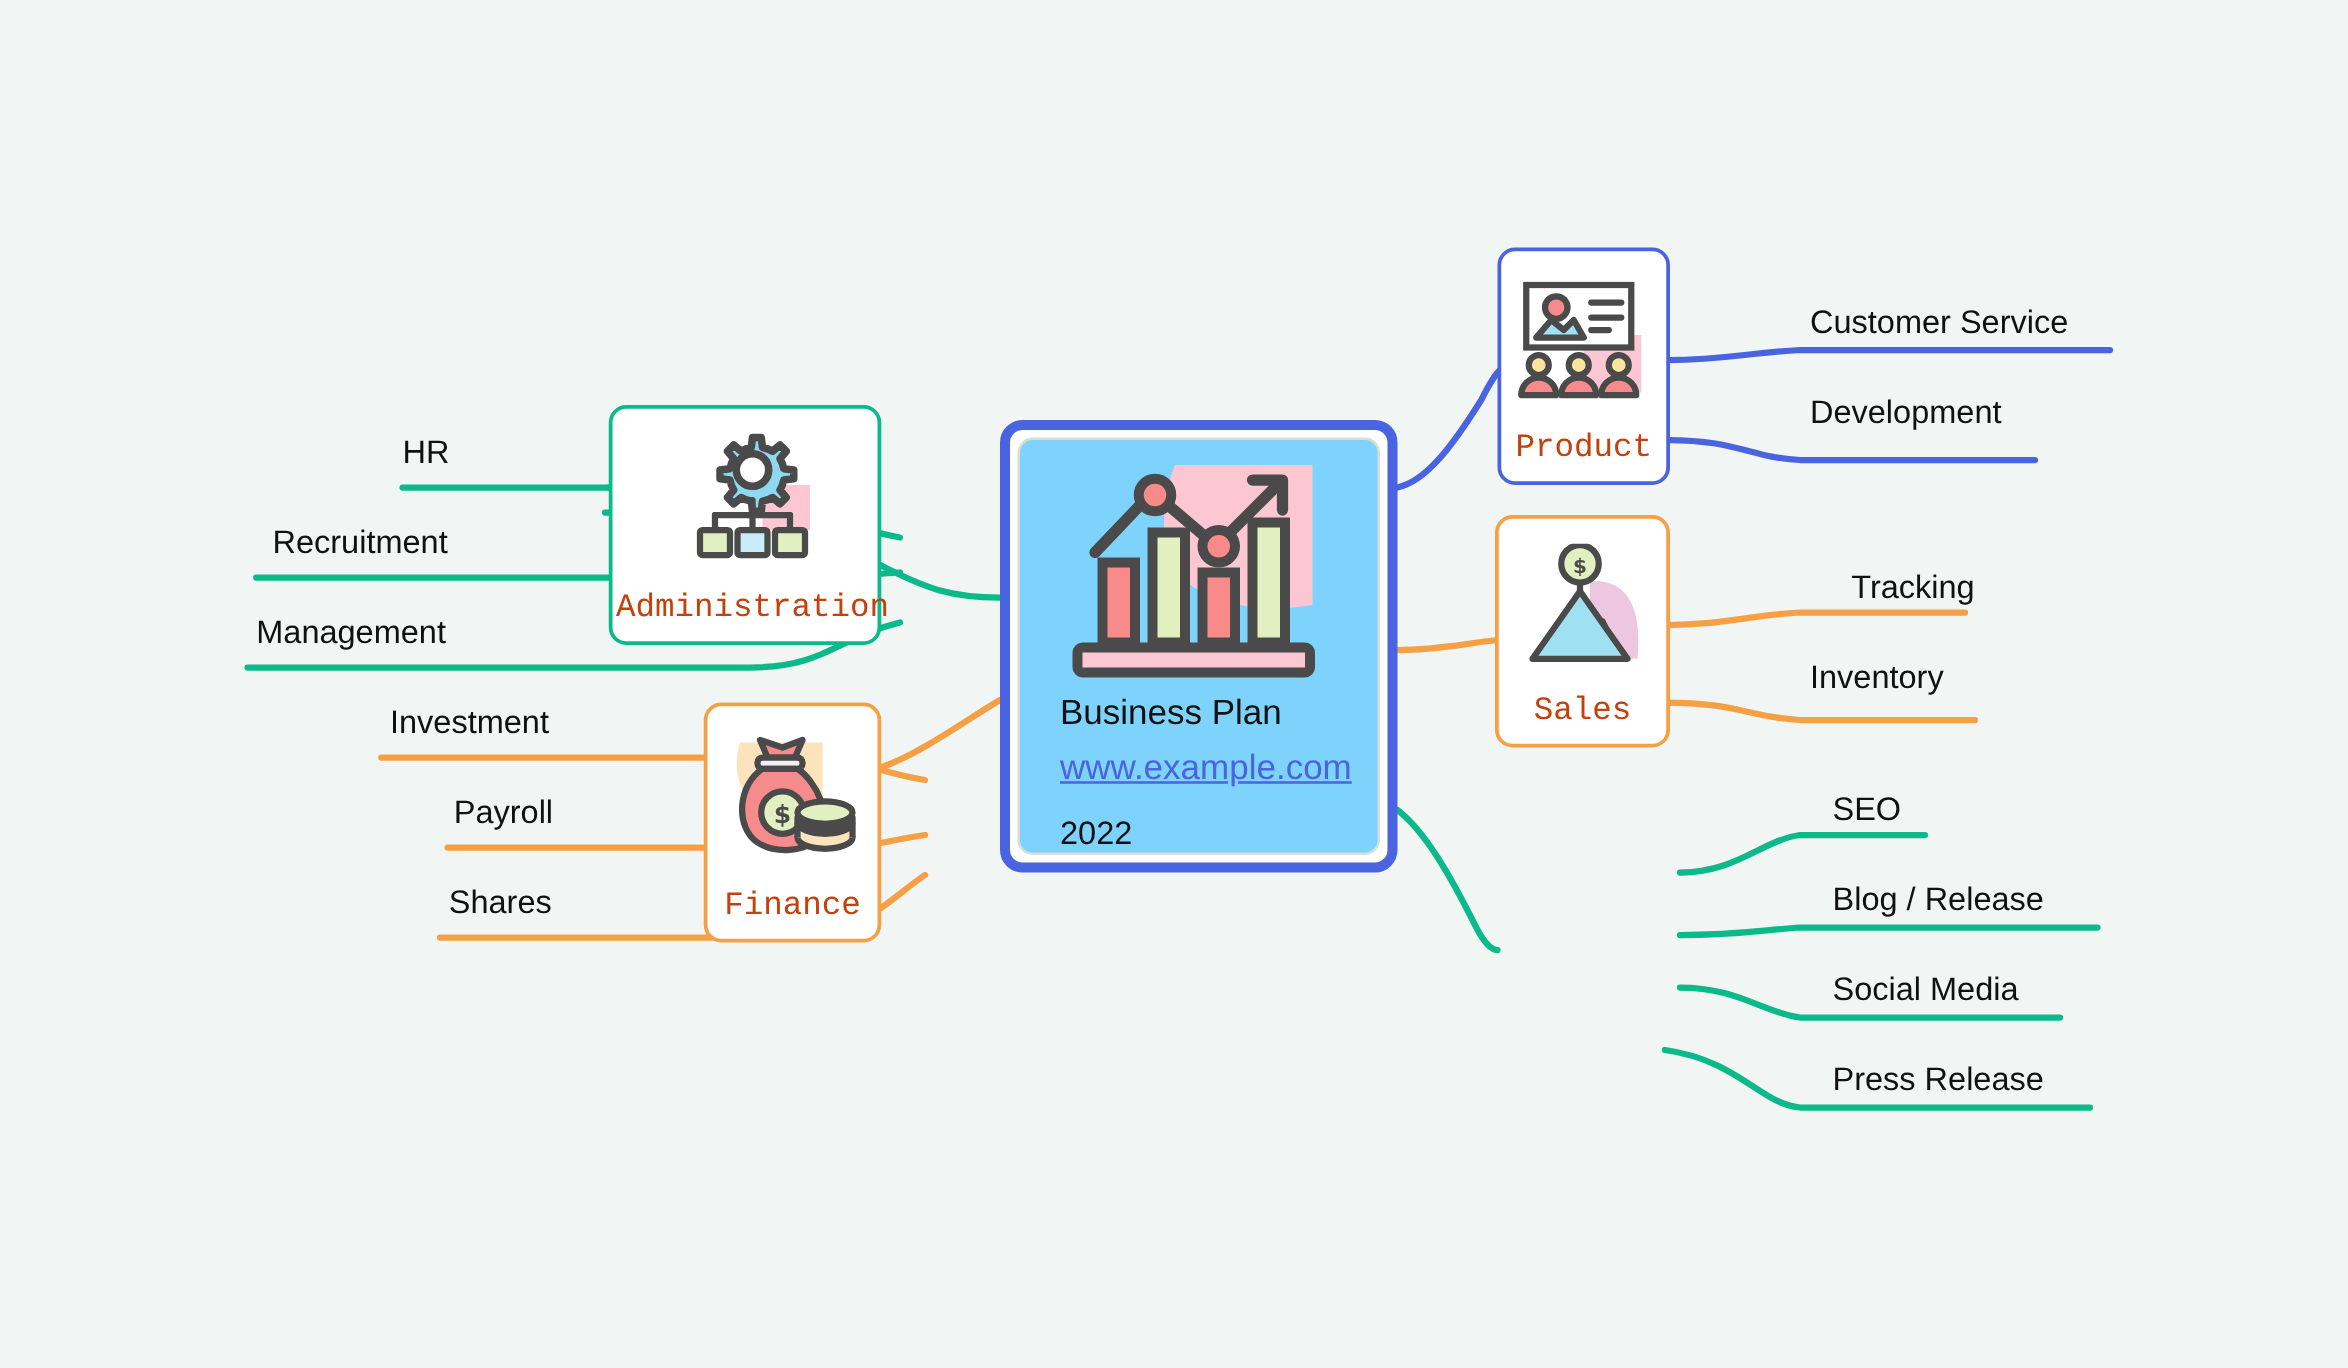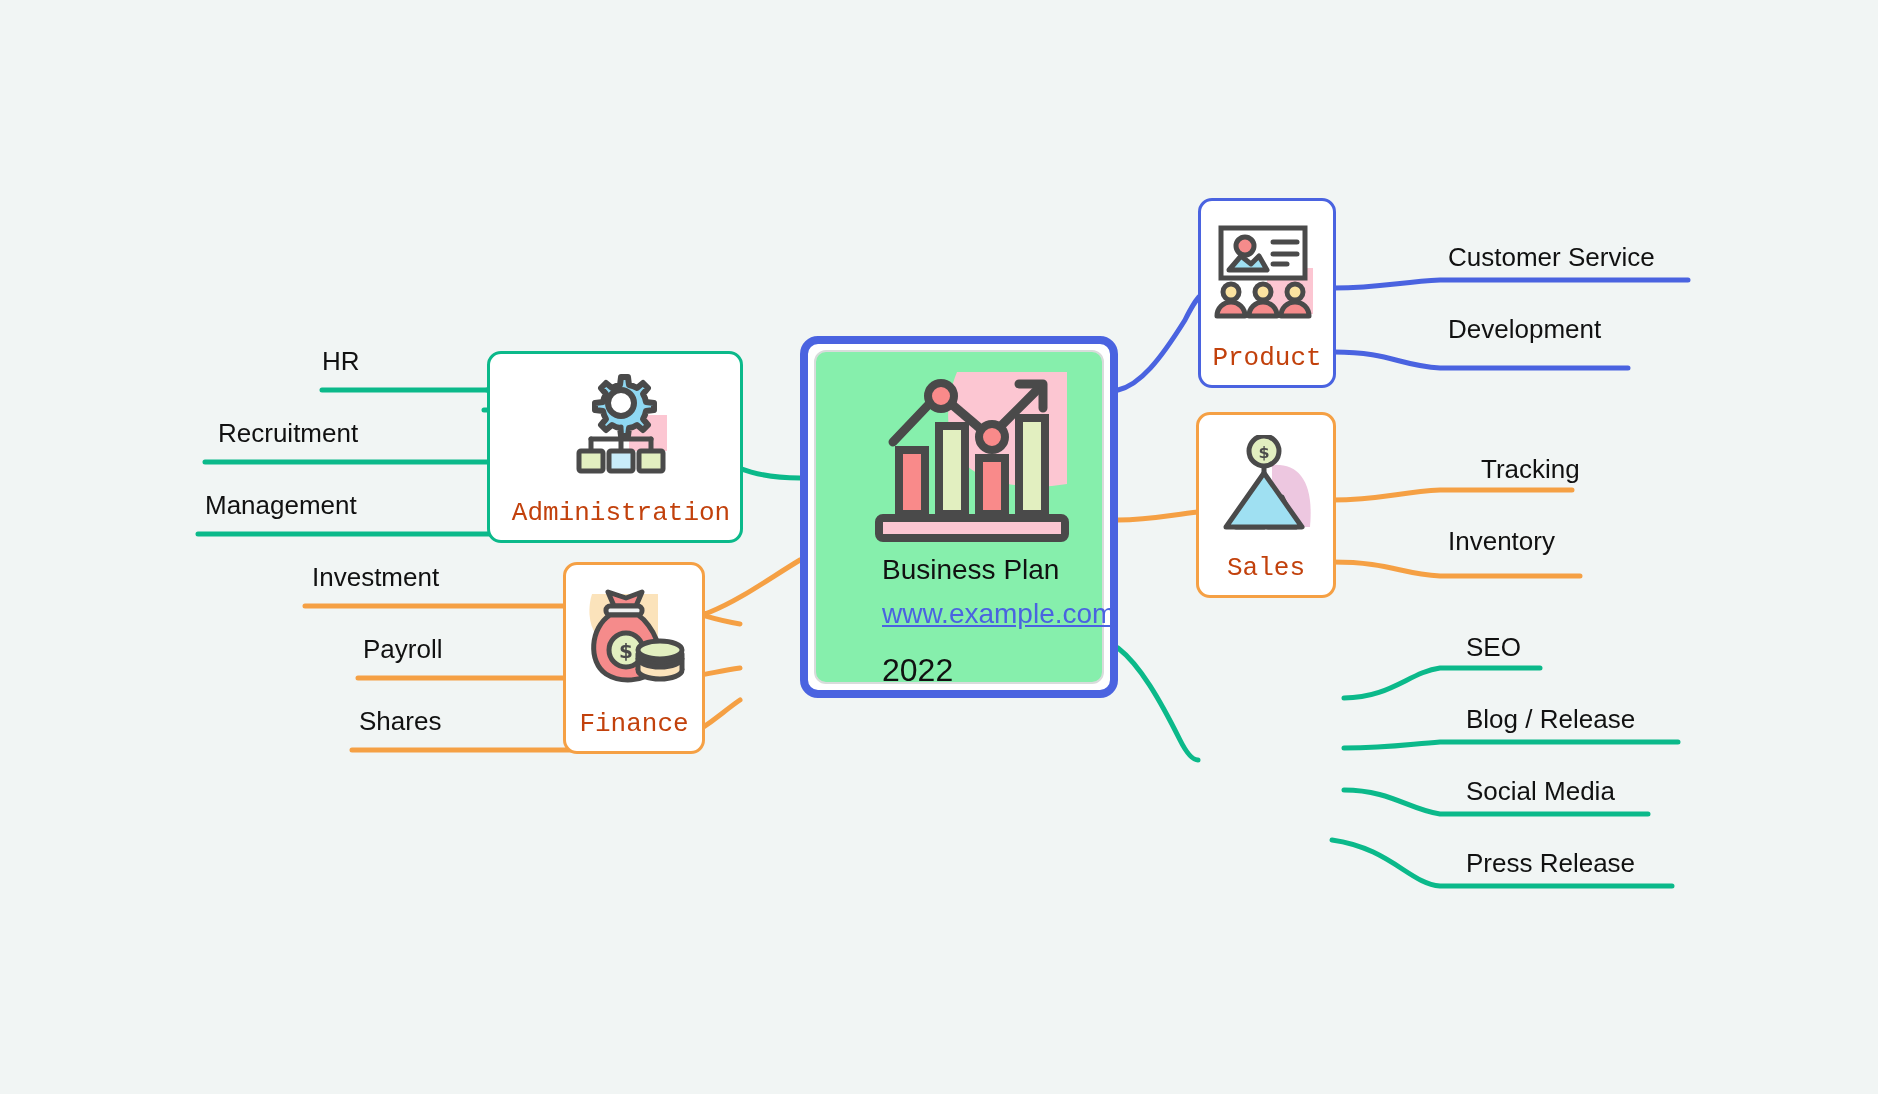--- a/index.html
+++ b/index.html
@@ -44,30 +44,29 @@
     border-radius:18px;
     background:#ffffff;
     box-sizing:border-box;
     padding:6px;
   }
   #center-inner{
     width:100%;height:100%;
     border:2px solid #d8dcdb;
     border-radius:12px;
     box-sizing:border-box;
-    background:#86efac;
+    background:#7dd3fc;
     display:flex;flex-direction:column;
     align-items:flex-start;
-    padding-left:34px;
   }
   #center-icon{width:100%;display:flex;justify-content:center;padding-top:14px;}
   #center-text{padding:8px 0 0 32px;}
   #center-title{font-size:28px;color:#111;line-height:1.15;}
   #center-url{font-size:28px;color:#4a63e0;text-decoration:underline;line-height:1.15;display:block;margin-top:12px;}
-  #center-year{font-size:32px;color:#111;margin-top:22px;line-height:1.15;}
+  #center-year{font-size:26px;color:#111;margin-top:22px;line-height:1.15;}
 
   
   .leaf{
     position:absolute;
     font-size:26px;
     color:#111;
     white-space:nowrap;
     line-height:1;
   }
   .leaf.r{text-align:left;}
@@ -132,21 +131,21 @@
         </svg>
       </div>
       <div id="center-text">
         <div id="center-title">Business Plan</div>
         <a id="center-url" href="#">www.example.com</a>
         <div id="center-year">2022</div>
       </div>
     </div>
   </div>
 
-  <div class="node n-green" style="left:487px;top:351px;width:256px;height:192px;padding-left:12px;">
+  <div class="node n-green" style="left:487px;top:324px;width:218px;height:192px;padding-left:12px;">
     <div class="ico">
       <svg width="108" height="112" viewBox="0 0 108 112" xmlns="http://www.w3.org/2000/svg">
         <path d="M62 44 H100 V80 H62 Z" fill="#fcc6d2"></path>
         <g stroke="#4a4a4a" stroke-width="6" stroke-linejoin="round" stroke-linecap="round">
           <path d="M54 6 l7 0 1 8 a22 22 0 0 1 8 3 l6-5 5 5 -5 6 a22 22 0 0 1 3 8 l8 1 0 7 -8 1 a22 22 0 0 1 -3 8 l5 6 -5 5 -6-5 a22 22 0 0 1 -8 3 l-1 8 -7 0 -1-8 a22 22 0 0 1 -8-3 l-6 5 -5-5 5-6 a22 22 0 0 1 -3-8 l-8-1 0-7 8-1 a22 22 0 0 1 3-8 l-5-6 5-5 6 5 a22 22 0 0 1 8-3 Z" fill="#8fd8f2"></path>
           <circle cx="54" cy="32" r="13" fill="#ffffff"></circle>
         </g>
         <g stroke="#4a4a4a" stroke-width="5" fill="none" stroke-linecap="round">
           <path d="M54 56 V68"></path>
           <path d="M24 68 H84"></path>

